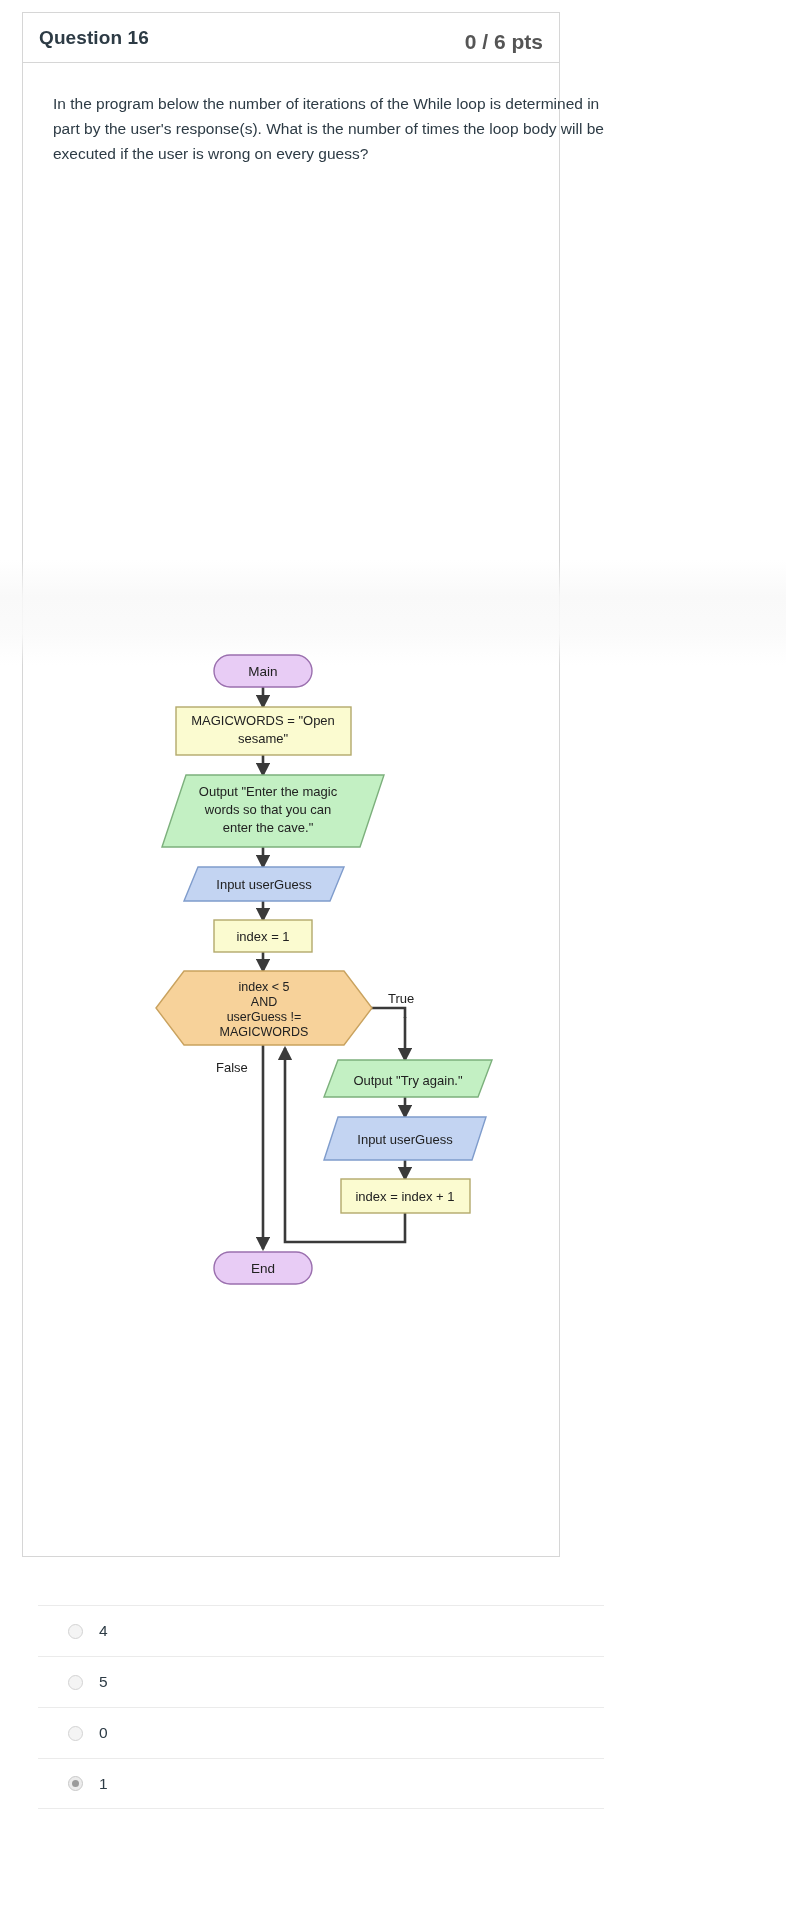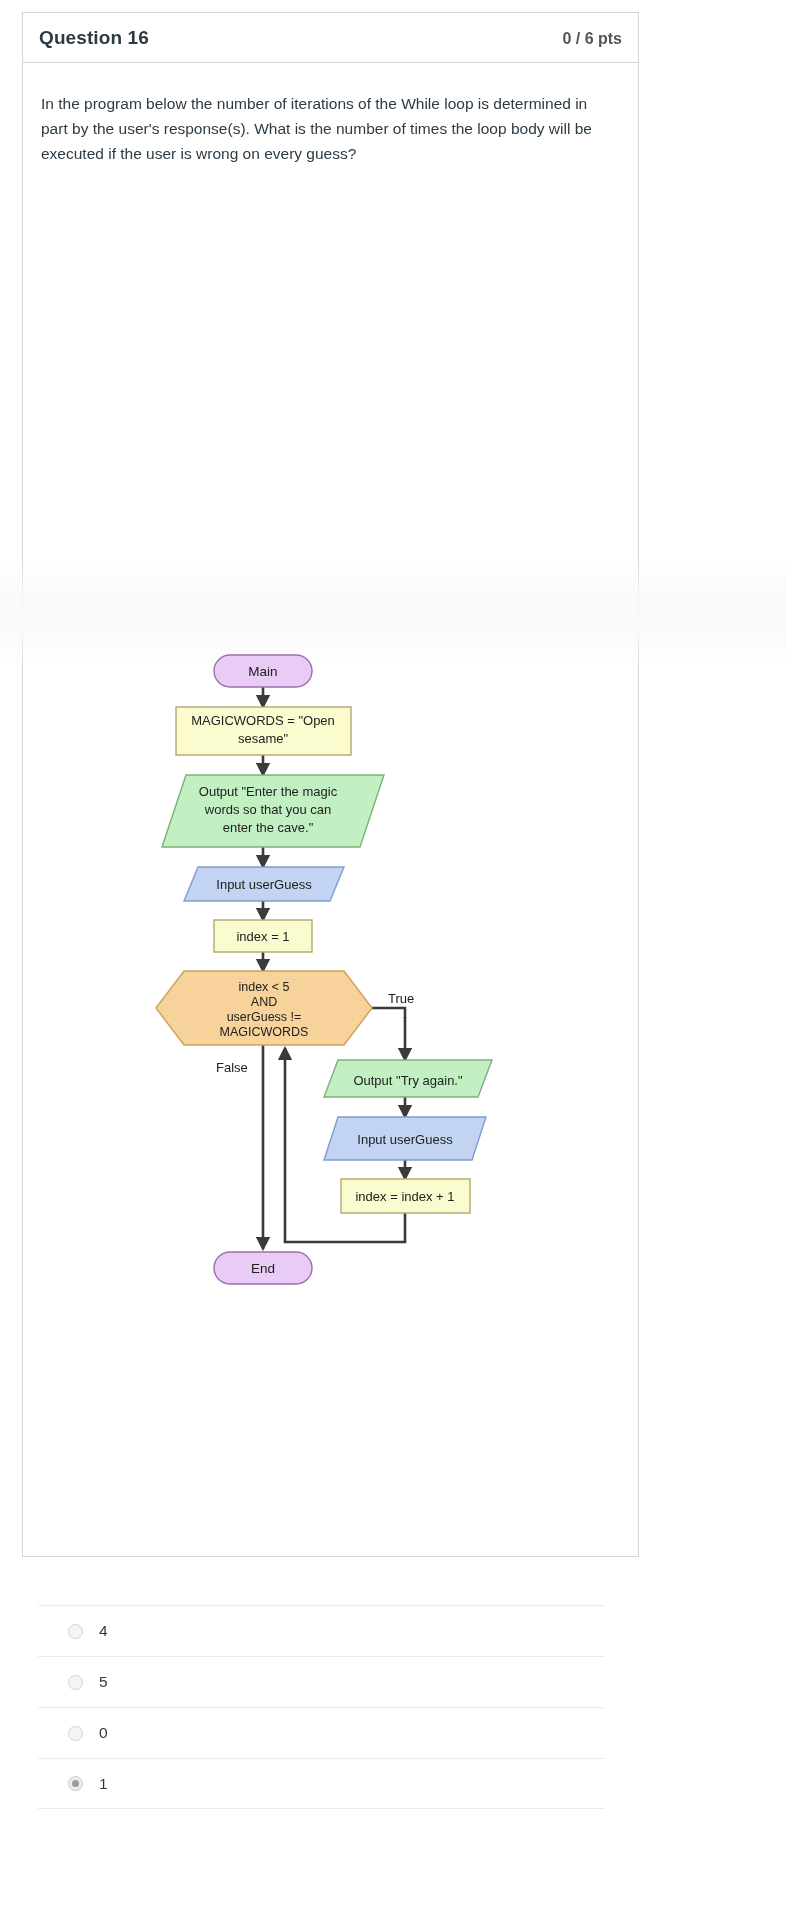--- a/index.html
+++ b/index.html
@@ -17,21 +17,21 @@
     height: 1920px;
     background: #ffffff;
     overflow: hidden;
   }
 
   
   .question-card {
     position: absolute;
     left: 22px;
     top: 12px;
-    width: 617px;
+    width: 538px;
     min-height: 1545px;
     background: #ffffff;
     border: 1px solid #d6d6d6;
   }
 
   .question-header {
     position: relative;
     height: 50px;
     border-bottom: 1px solid #d6d6d6;
     background: #ffffff;
@@ -44,35 +44,36 @@
     font-size: 19px;
     font-weight: bold;
     color: #2d3b45;
     letter-spacing: 0.1px;
   }
 
   .question-points {
     position: absolute;
     right: 16px;
     top: 17px;
-    font-size: 16px;
+    font-size: 21px;
     font-weight: bold;
     color: #555555;
   }
 
   .question-body {
     position: relative;
     padding: 28px 18px 0 18px;
   }
 
   .question-text {
     font-size: 15.5px;
     line-height: 1.62;
     color: #2d3b45;
     width: 562px;
+    margin-left: 12px;
   }
 
   
   .flowchart-wrap {
     position: absolute;
     left: 0;
     top: 620px;
     width: 640px;
     height: 690px;
     text-align: center;

